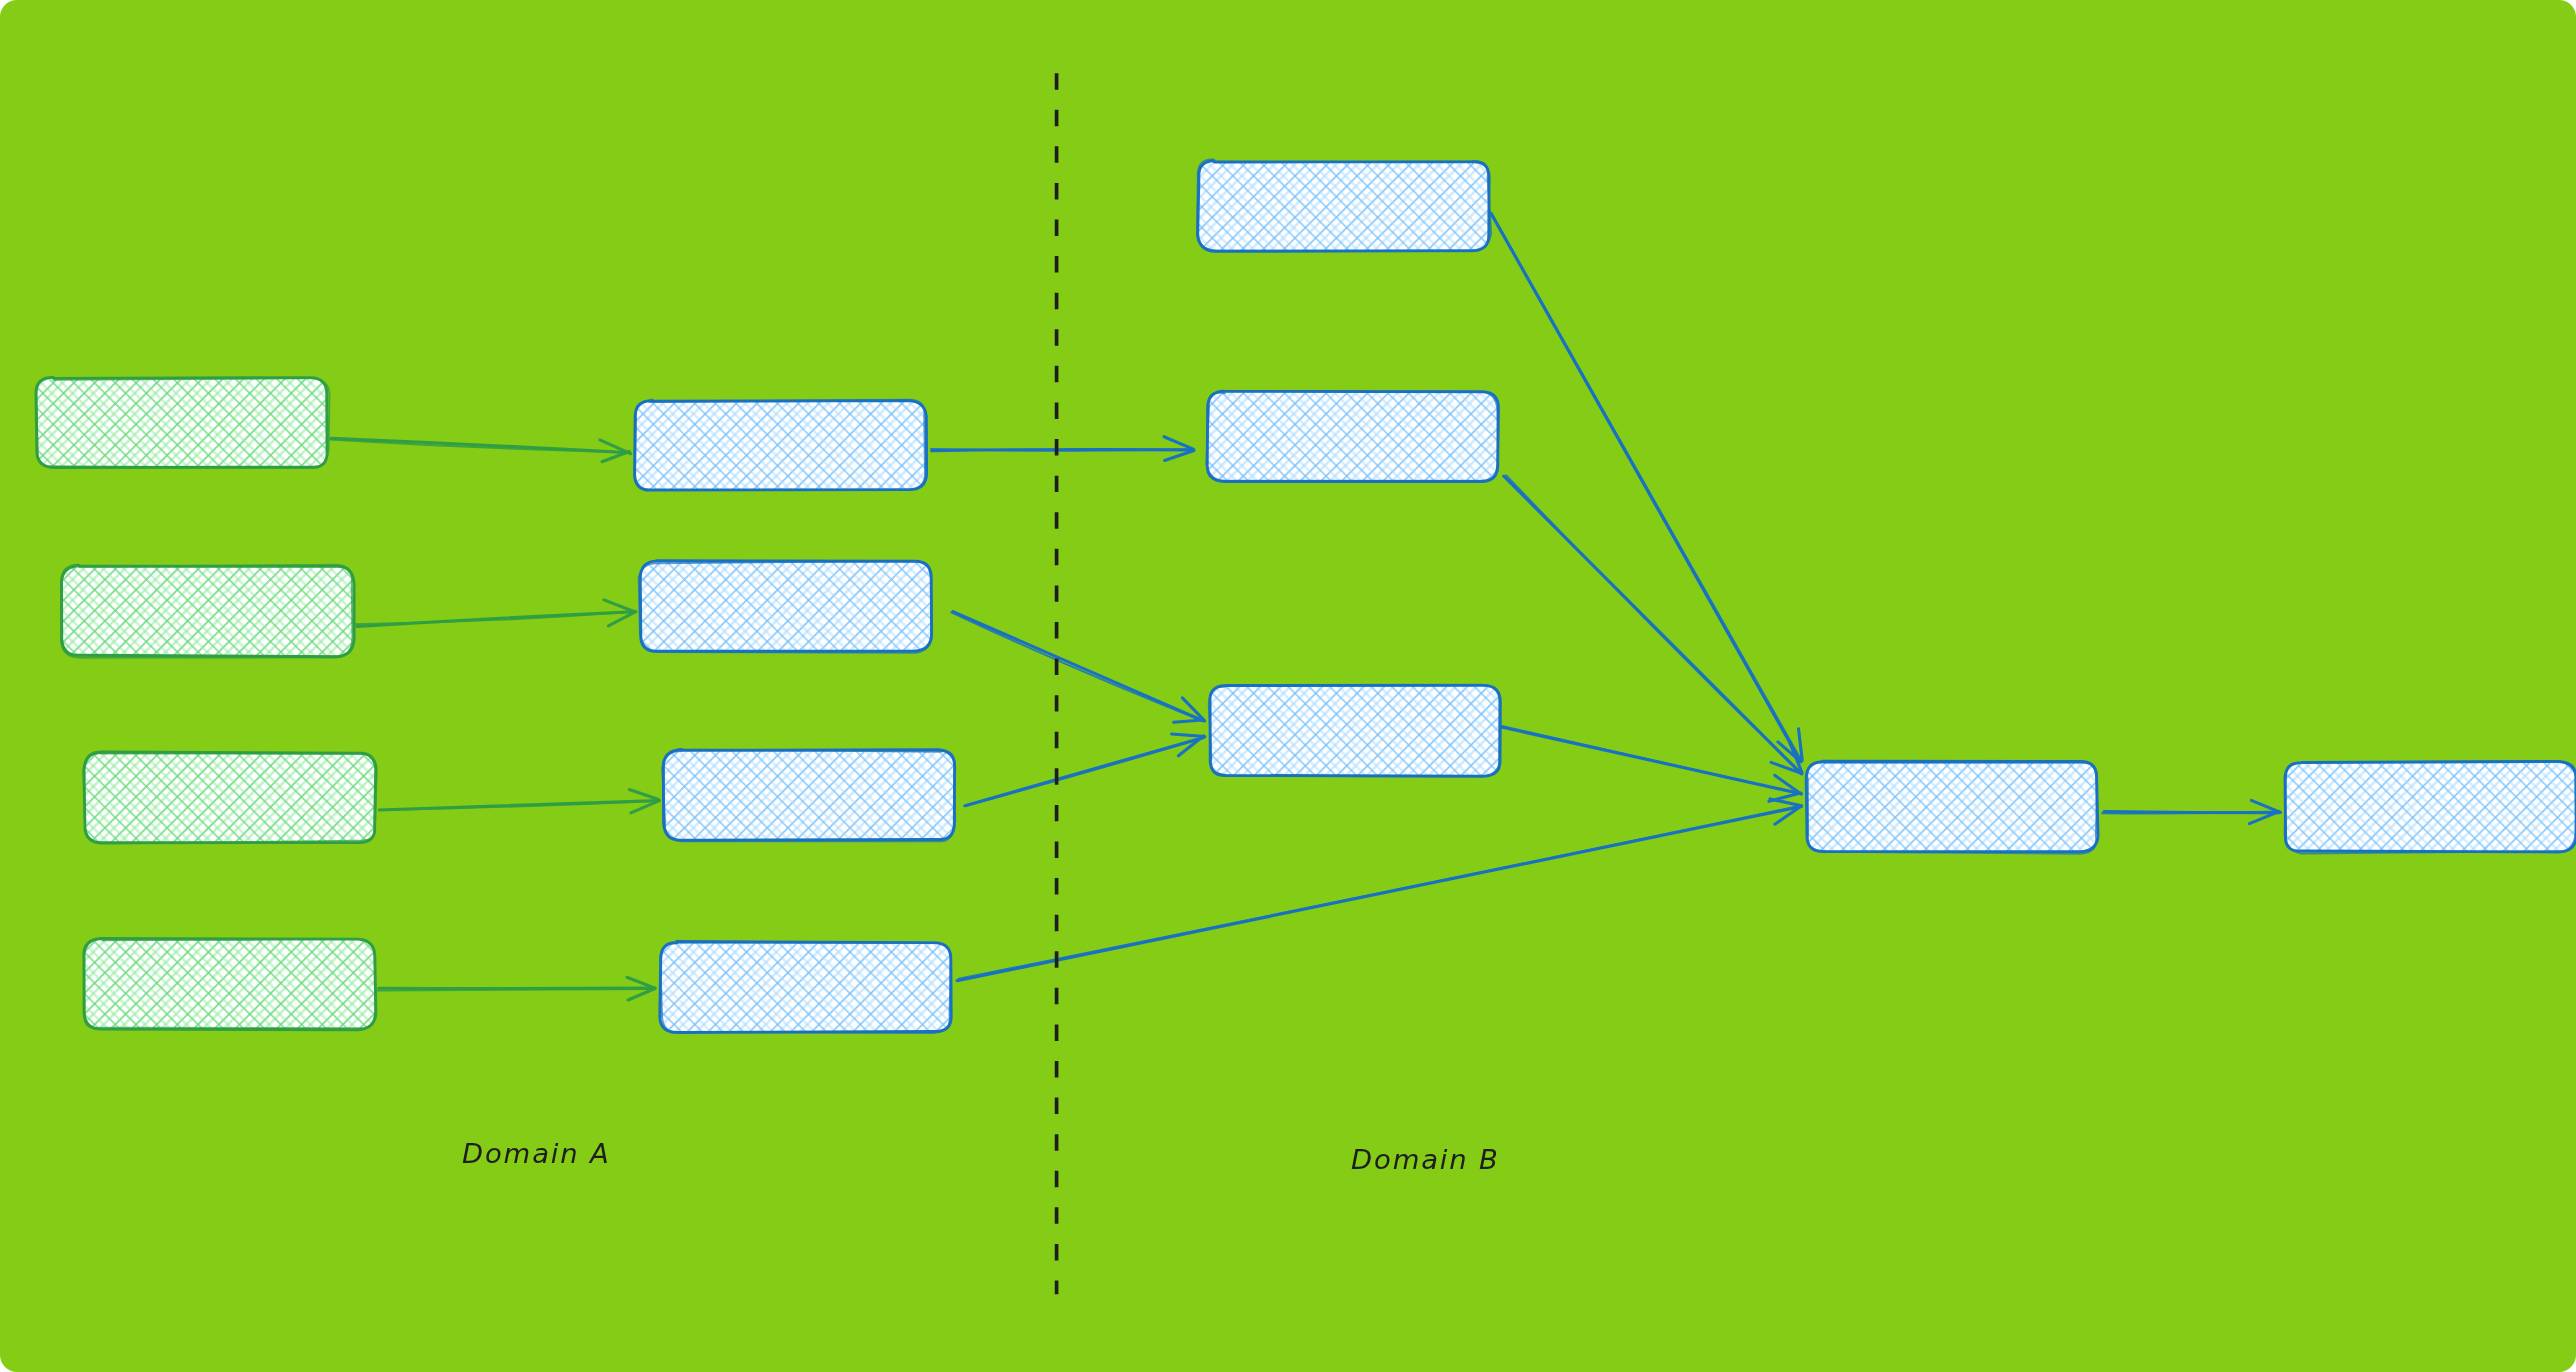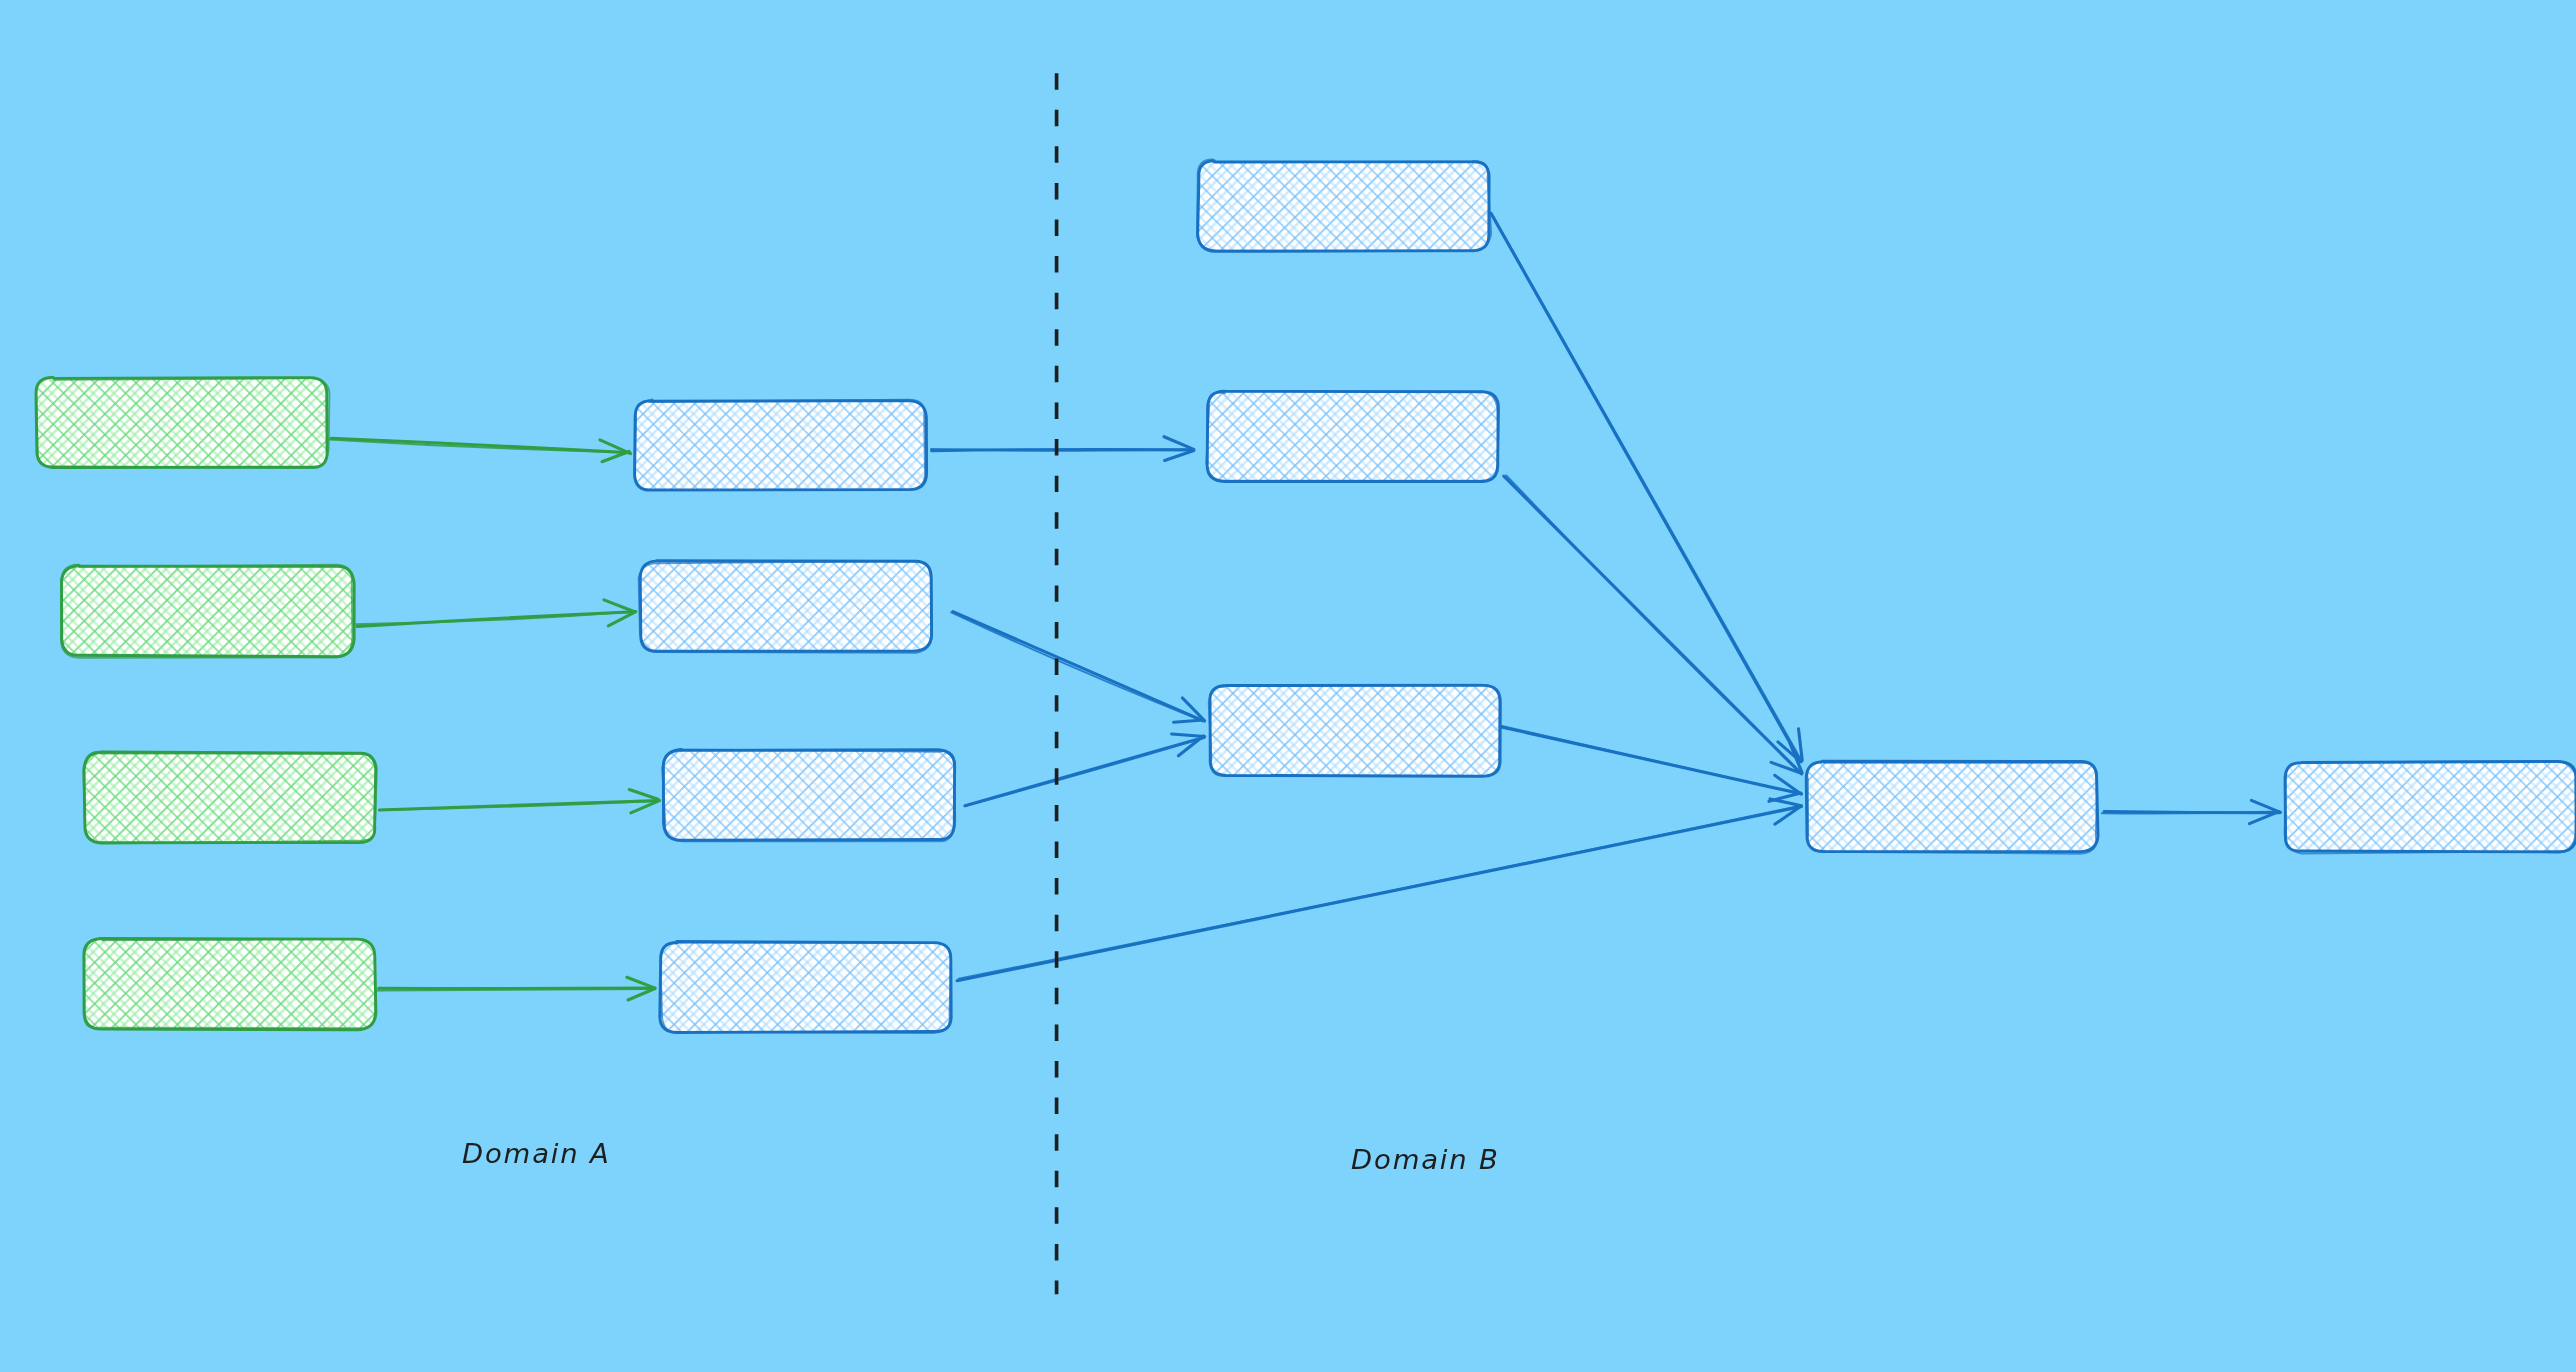--- a/index.html
+++ b/index.html
@@ -4,23 +4,24 @@
 <style>
   html, body {
     margin: 0;
     padding: 0;
     background: #ffffff;
   }
   #canvas-wrap {
     position: relative;
     width: 2576px;
     height: 1372px;
-    background: #7dd3fc;
+    background: #84cc16;
     overflow: hidden;
     font-family: "DejaVu Sans", sans-serif;
+    border-radius: 17px;
   }
   svg#diagram {
     position: absolute;
     top: 0;
     left: 0;
     width: 2576px;
     height: 1372px;
     display: block;
   }
   .domain-label {

